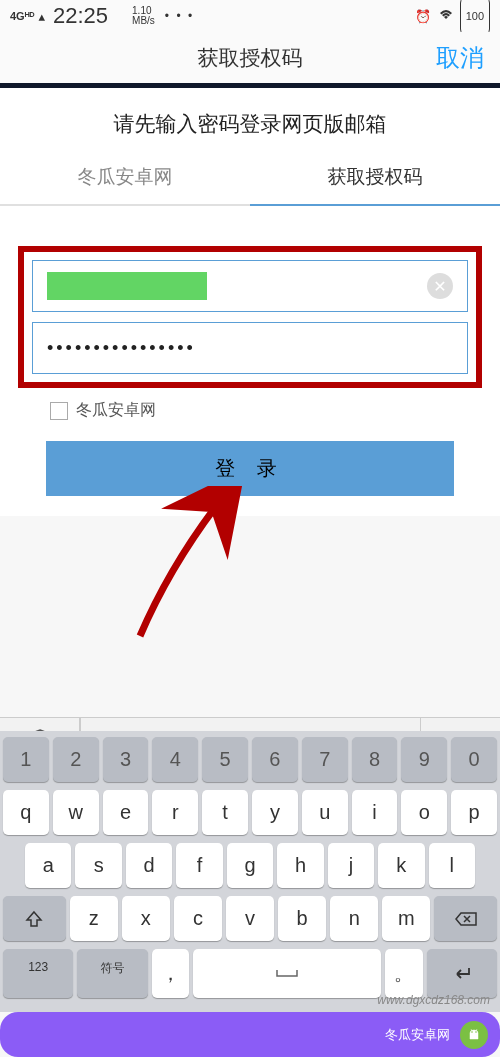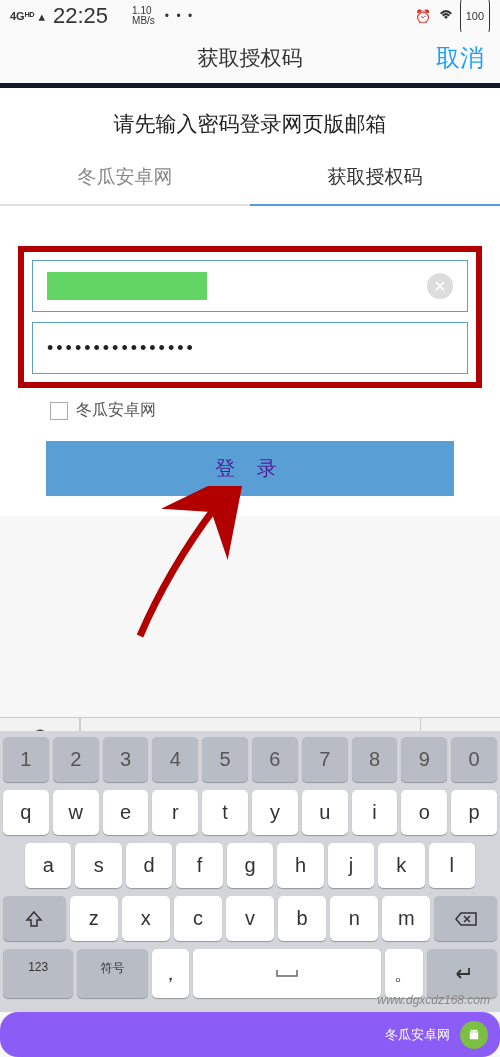--- a/index.html
+++ b/index.html
@@ -29,21 +29,21 @@
     .red-box { border: 6px solid #b20000; padding: 8px; margin: 0 0 12px; }
     .input-row { border: 1px solid #5a9ed6; padding: 12px 14px; display: flex; align-items: center; height: 52px; background: #fff; }
     .input-row + .input-row { margin-top: 10px; }
     .green-mask { width: 160px; height: 28px; background: #62d564; }
     .clear-icon { margin-left: auto; width: 26px; height: 26px; border-radius: 50%; background: #ddd; color: #fff; display: flex; align-items: center; justify-content: center; font-size: 16px; }
     .password-dots { font-size: 18px; letter-spacing: 3px; color: #222; }
     
     .auto-login { display: flex; align-items: center; gap: 8px; margin: 12px 0 20px 32px; font-size: 16px; color: #555; }
     .checkbox { width: 18px; height: 18px; border: 1.5px solid #aaa; background: #fff; }
     
-    .login-btn { display: block; width: 88%; margin: 0 auto; background: #5a9ed6; color: #4c1d95; border: none; padding: 14px 0; font-size: 20px; letter-spacing: 8px; }
+    .login-btn { display: block; width: 88%; margin: 0 auto; background: #5a9ed6; color: #000000; border: none; padding: 14px 0; font-size: 20px; letter-spacing: 8px; }
     
     .arrow-svg { position: absolute; left: 120px; top: 280px; pointer-events: none; }
     
     .toolbar { position: absolute; bottom: 295px; left: 0; right: 0; height: 45px; background: #f2f2f2; border-top: 1px solid #ccc; border-bottom: 1px solid #ccc; display: flex; align-items: center; }
     .tool-shield { width: 80px; display: flex; justify-content: center; border-right: 1px solid #ccc; height: 100%; align-items: center; }
     .tool-divider { border-left: 1px solid #ccc; height: 100%; }
     .tool-menu { width: 80px; margin-left: auto; display: flex; justify-content: center; align-items: center; height: 100%; border-left: 1px solid #ccc; font-size: 18px; }
     
     .keyboard { position: absolute; bottom: 45px; left: 0; right: 0; background: #d3d5da; padding: 6px 3px; }
     .key-row { display: flex; gap: 4px; margin-bottom: 8px; justify-content: center; }

